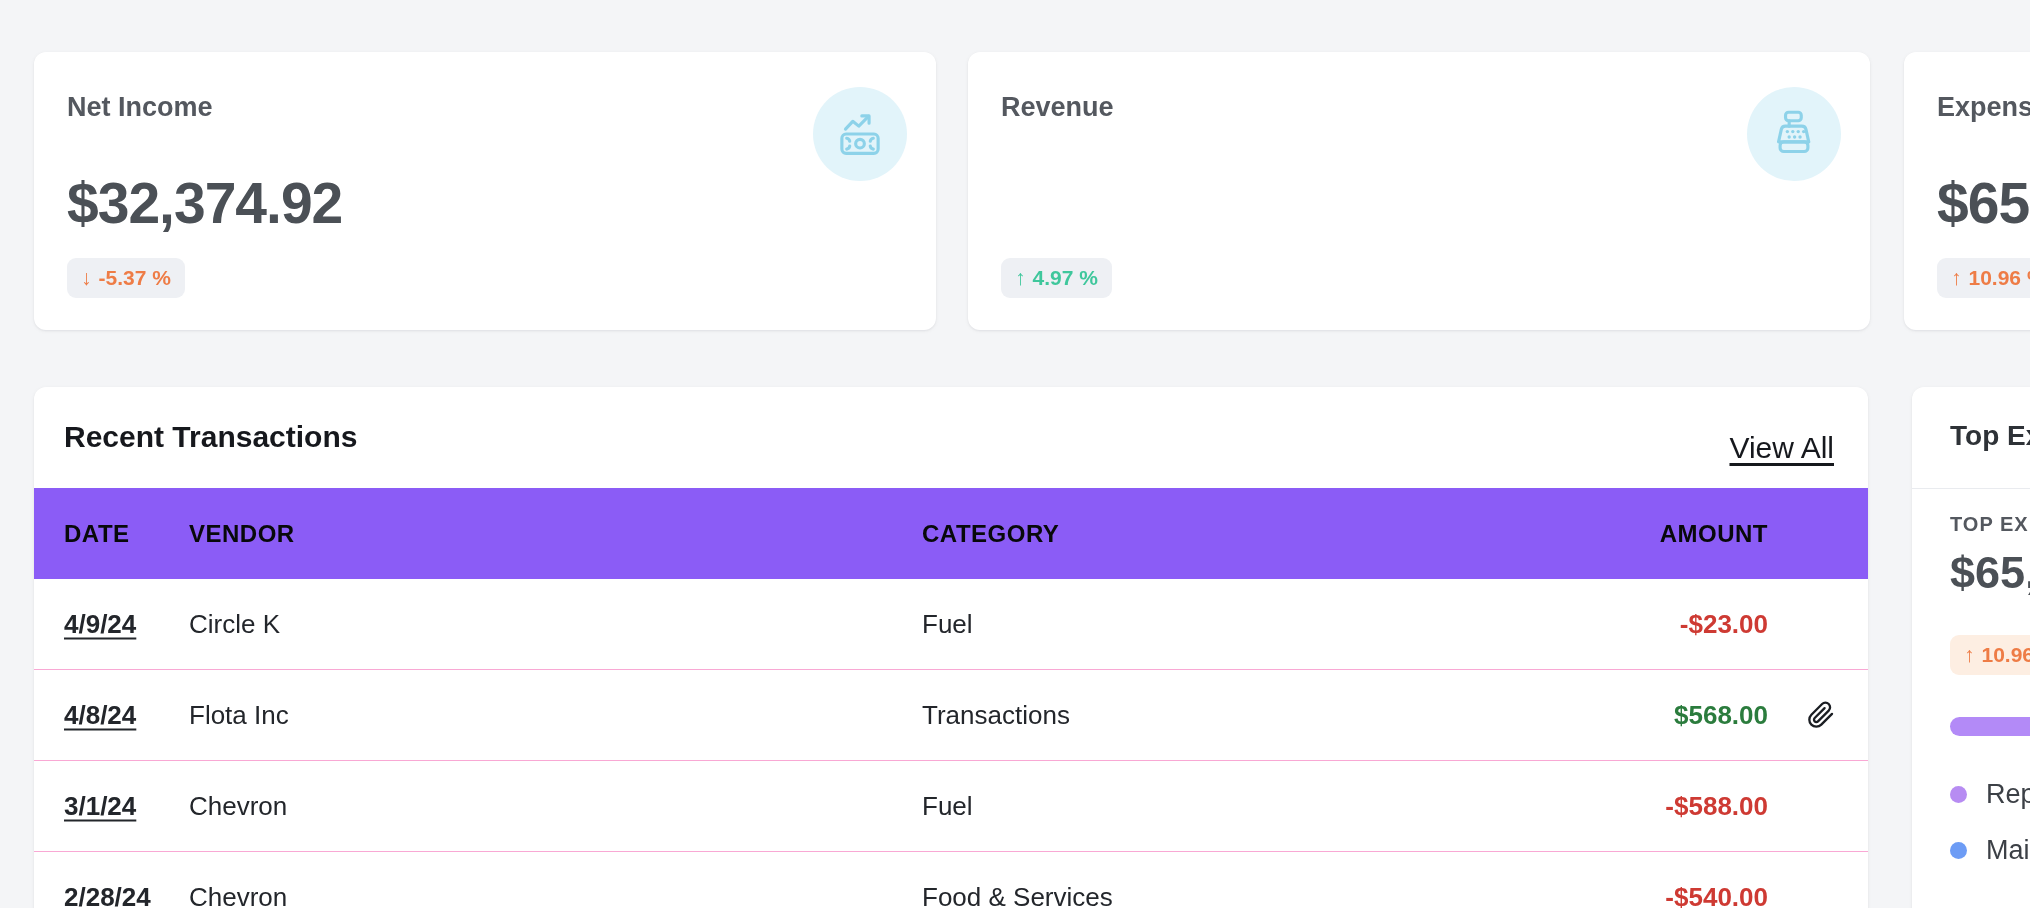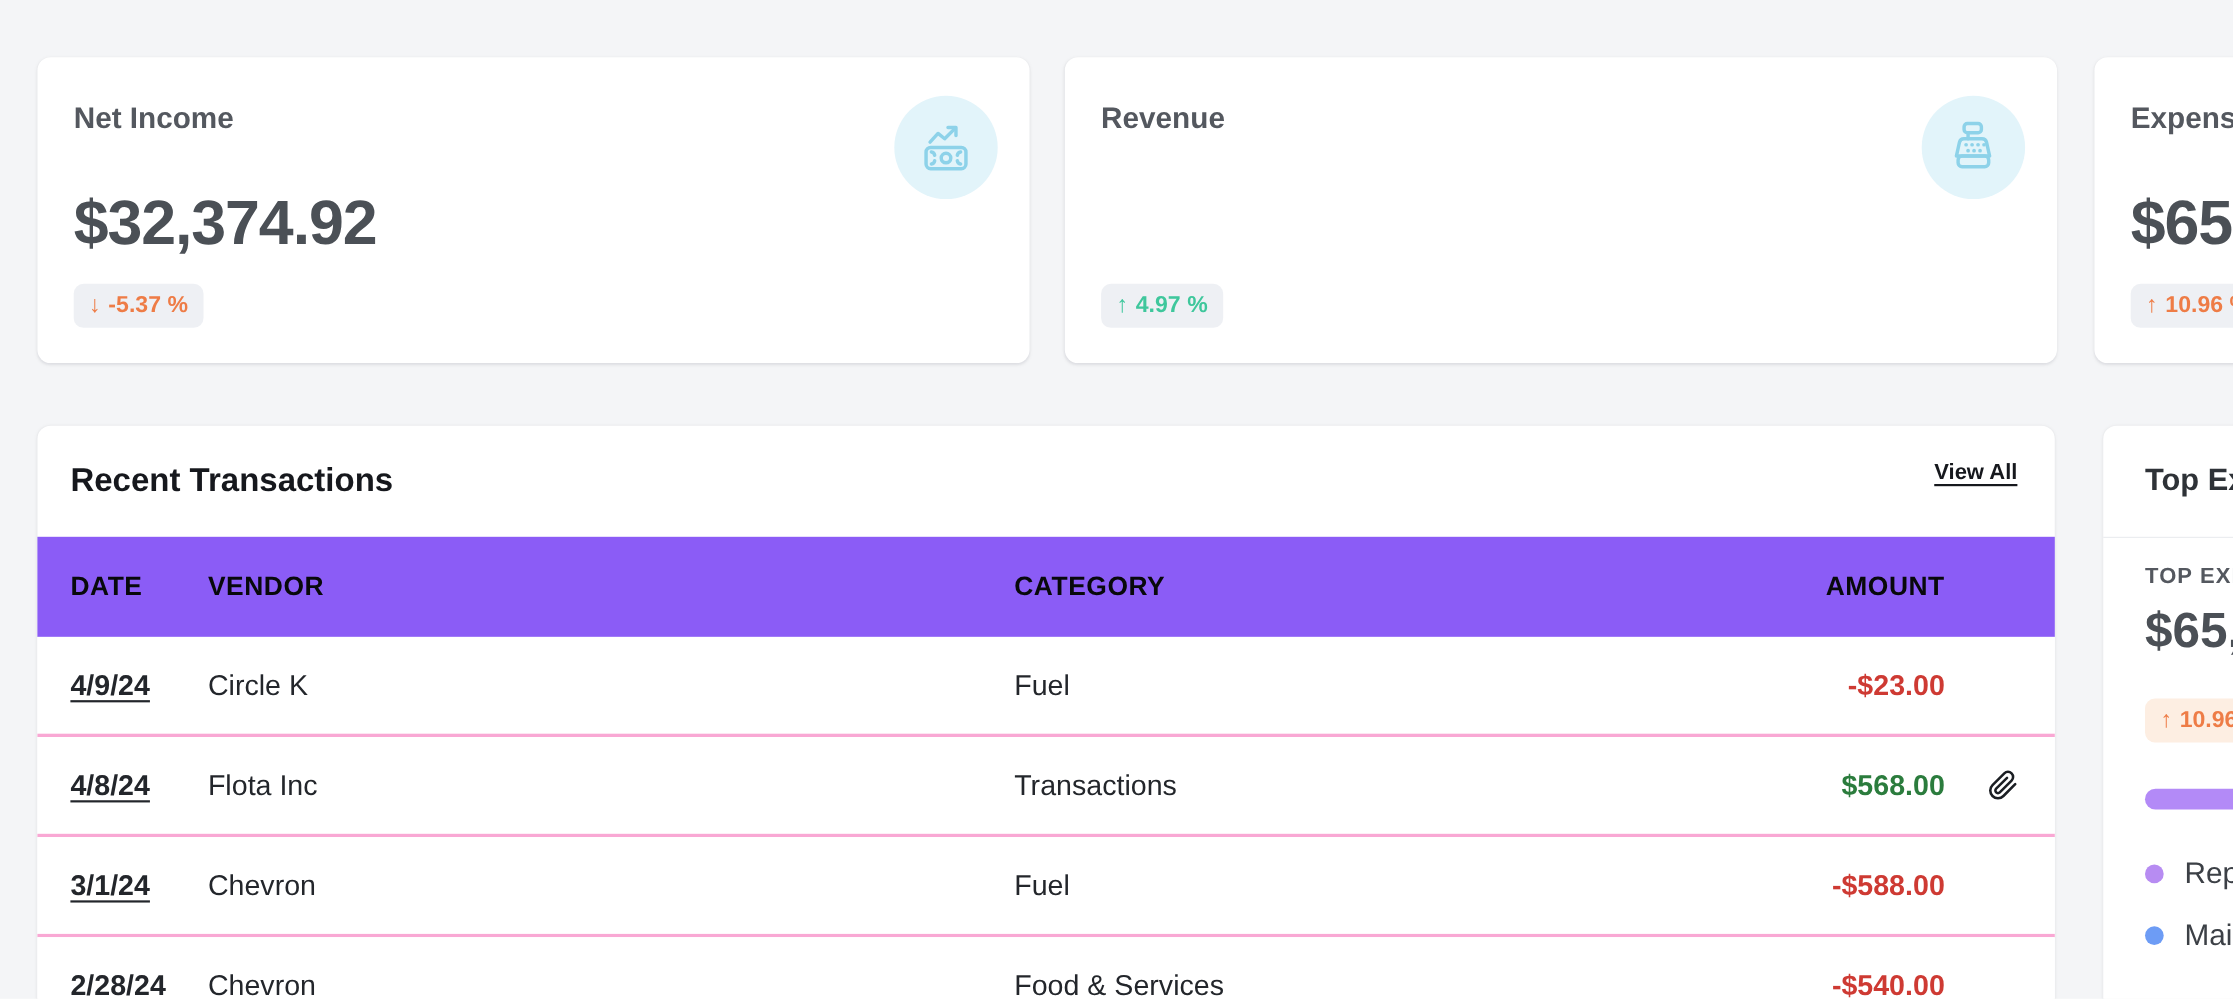--- a/index.html
+++ b/index.html
@@ -29,30 +29,30 @@
   .orange { color:#ee7c46; }
   .mint { color:#3fc79c; }
   .panel {
     position:absolute; top:387px; background:#ffffff; border-radius:12px;
     box-shadow:0 1px 2px rgba(20,24,35,.05), 0 1px 4px rgba(20,24,35,.05);
   }
   #transactions-panel { left:34px; width:1834px; height:560px; }
   #top-expenses-panel { left:1912px; width:902px; height:560px; }
   .panel-title { position:absolute; left:30px; top:33px; font-size:30px; font-weight:700; color:#16181d; }
   .view-all {
-    position:absolute; right:34px; top:31px; font-size:20px; font-weight:700; color:#16181d;
+    position:absolute; right:34px; top:44px; font-size:30px; font-weight:400; color:#16181d;
     text-decoration:underline; text-underline-offset:5px; cursor:pointer;
   }
   .thead {
     position:absolute; left:0; top:101px; width:100%; height:91px; background:#8b5cf6;
     font-size:24px; font-weight:700; color:#08090b; letter-spacing:.5px;
   }
   .trow {
     position:absolute; left:0; width:100%; height:91px; background:#fff;
-    border-bottom:3px solid #f9a8d4; font-size:26px;
+    border-bottom:1px solid #f9a8d4; font-size:26px;
   }
   .cell { position:absolute; top:50%; transform:translateY(-50%); white-space:nowrap; }
   .c-date { left:30px; }
   .c-vendor { left:155px;text-align:center; }
   .c-category { left:888px; }
   .c-amount { right:100px; text-align:right; font-weight:600; }
   .c-clip { right:33px; width:28px; height:28px; }
   .date-link { text-decoration:underline; text-underline-offset:5px; color:#23262b; font-weight:600; cursor:pointer; }
   .neg { color:#ce3a33; }
   .pos { color:#2b7c3d; }

